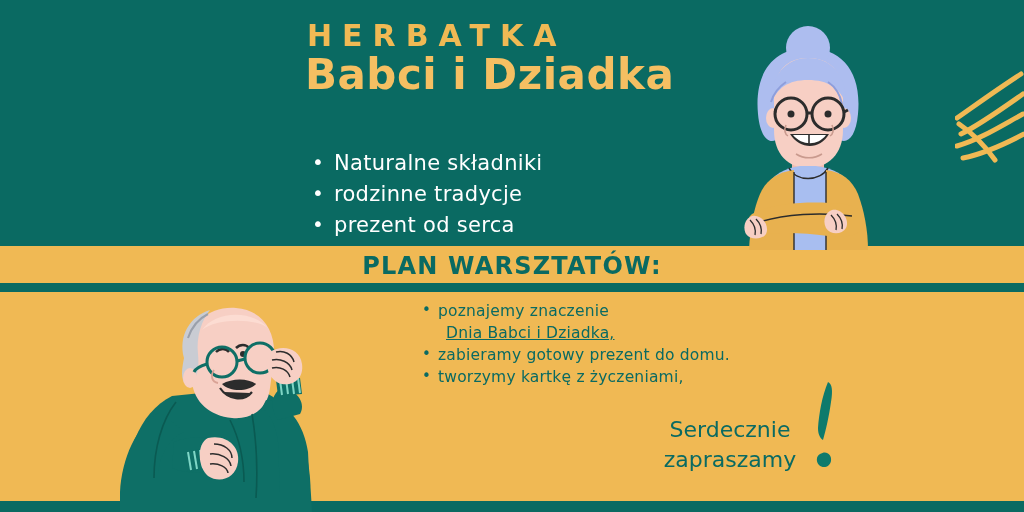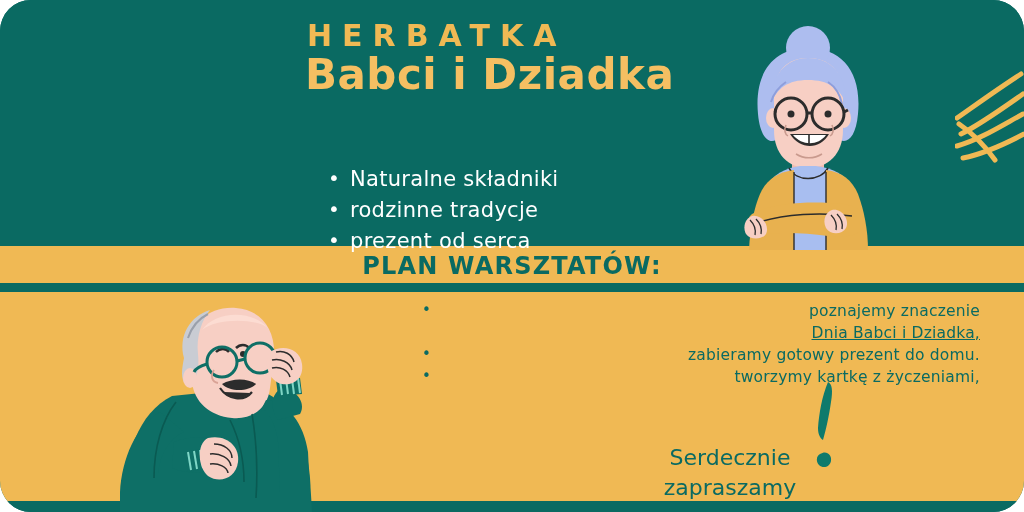--- a/index.html
+++ b/index.html
@@ -9,21 +9,20 @@
     background: #ffffff;
   }
   #poster {
     position: relative;
     width: 1024px;
     height: 512px;
     overflow: hidden;
     font-family: "DejaVu Sans", sans-serif;
     background: #0a6a62;
     user-select: none;
-    border-radius: 31px;
   }
 
   
   .band-green-top {
     position: absolute;
     left: 0; top: 0;
     width: 1024px; height: 246px;
     background: #0a6a62;
   }
   .band-yellow-main {
@@ -68,21 +67,21 @@
     margin: 0;
     letter-spacing: 0.5px;
   }
   .title-line.second { margin-top: 2px; }
 
   
   .hero-list {
     position: absolute;
     left: 312px;
     top: 148px;
-    margin: 16px;
+    margin: 0;
     padding: 0;
     list-style: none;
     width: 420px;
   }
   .hero-list li {
     color: #ffffff;
     font-size: 21px;
     line-height: 31px;
     padding-left: 22px;
     position: relative;
@@ -120,21 +119,20 @@
     list-style: none;
     width: 560px;
   }
   .agenda-list li {
     color: #0a6a62;
     font-size: 15.5px;
     line-height: 22px;
     padding-left: 18px;
     position: relative;
     letter-spacing: 0.2px;
-    text-align: right;
   }
   .agenda-list li::before {
     content: "•";
     position: absolute;
     left: 2px;
     top: -1px;
     font-size: 15px;
     color: #0a6a62;
   }
   .agenda-list li .cont {
@@ -146,21 +144,20 @@
   
   .invite {
     position: absolute;
     left: 620px;
     top: 415px;
     width: 220px;
     color: #0a6a62;
     font-size: 22px;
     line-height: 30px;
     text-align: center;
-    margin-top: 28px;
   }
   .invite .ln2 { display:block; }
 
   .excl-mark {
     position: absolute;
     left: 806px;
     top: 378px;
   }
 
   

